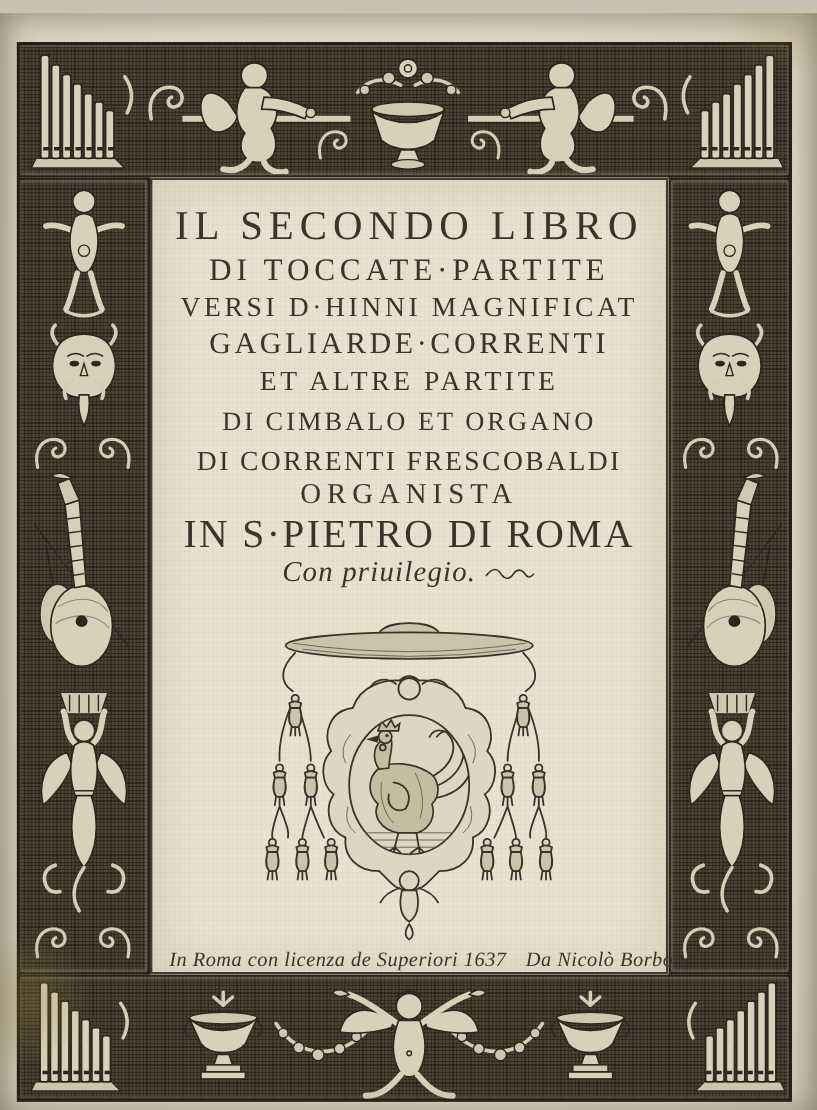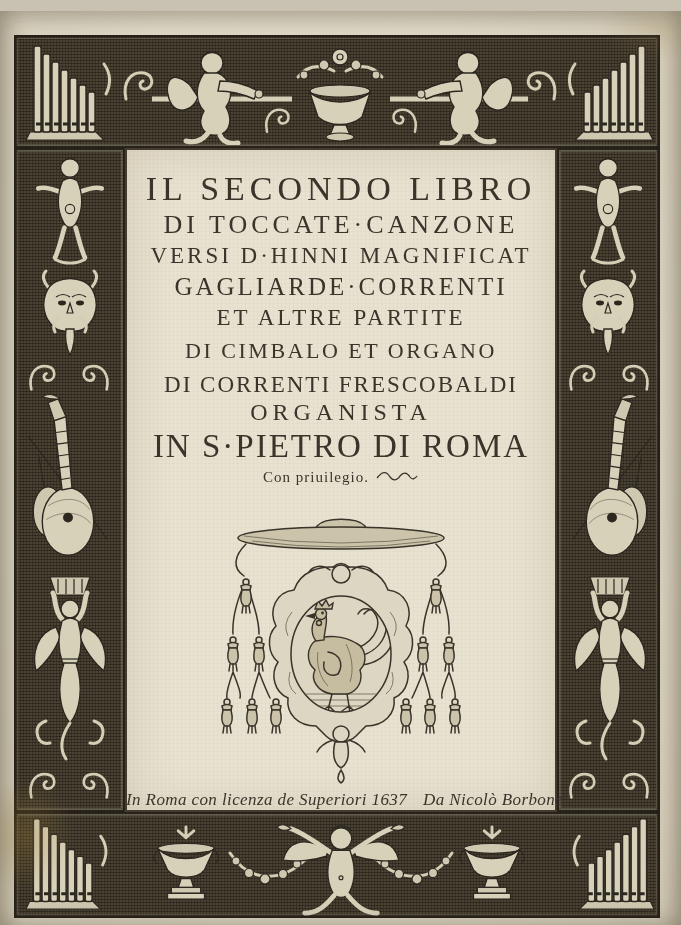--- a/index.html
+++ b/index.html
@@ -31,24 +31,24 @@
   .t1{font-size:34px;letter-spacing:5px;line-height:38px}
   .t2{font-size:26px;letter-spacing:4px;line-height:33px}
   .t3{font-size:23px;letter-spacing:3px;line-height:30px}
   .t4{font-size:25px;letter-spacing:3px;line-height:32px}
   .t5{font-size:23px;letter-spacing:3px;line-height:29px}
   .t6{font-size:30px;letter-spacing:6px;line-height:36px}
   .t7{font-size:22px;letter-spacing:2.5px;line-height:38px}
   .t8{font-size:23px;letter-spacing:2px;line-height:29px}
   .t9{font-size:24px;letter-spacing:5px;line-height:27px}
   .t10{font-size:33px;letter-spacing:2px;line-height:40px}
-  .priv-row{font-size:15px;letter-spacing:1px;line-height:22px;}
+  .priv-row{font-size:24px;font-style:italic;letter-spacing:1px;line-height:22px;}
   .flourish{vertical-align:-1px;margin-left:6px}
   .emblem{position:absolute;left:91px;top:364px;width:250px;height:272px;z-index:1}
-  .imprint{position:absolute;left:1px;top:642px;width:100%;font-style:italic;font-size:17px;
+  .imprint{position:absolute;left:16px;top:642px;width:100%;font-style:italic;font-size:17px;
     letter-spacing:.4px;white-space:nowrap;z-index:2}
   .imprint .gap{margin-left:16px}
   .stain{position:absolute;z-index:4;pointer-events:none;border-radius:50%;}
   .stain.a{left:-22px;top:766px;width:96px;height:116px;
     background:radial-gradient(closest-side, rgba(160,125,55,.30), rgba(160,125,55,0));}
   .stain.b{left:600px;top:-18px;width:110px;height:70px;
     background:radial-gradient(closest-side, rgba(150,120,60,.18), rgba(150,120,60,0));}
   
   .olt{fill:#d8d1ba;stroke:#2c2820;stroke-width:1.4}
   .olt2{fill:#cfc8b0;stroke:#2c2820;stroke-width:1.2}
@@ -301,21 +301,21 @@
     </g>
     <g>
         <use href="#puttoBottom" x="272" y="806" width="138" height="102"></use>
       </g>
   </svg>
 
   <div class="panel">
 
     <div class="titles">
       <div class="tl t1">IL SECONDO LIBRO</div>
-      <div class="tl t2">DI TOCCATE·CANZONE</div>
+      <div class="tl t2">DI TOCCATE·PARTITE</div>
       <div class="tl t3">VERSI D·HINNI MAGNIFICAT</div>
       <div class="tl t4">GAGLIARDE·CORRENTI</div>
       <div class="tl t5">ET ALTRE PARTITE</div>
       <div class="tl t7">DI CIMBALO ET ORGANO</div>
       <div class="tl t8">DI CORRENTI FRESCOBALDI</div>
       <div class="tl t9">ORGANISTA</div>
       <div class="tl t10">IN S·PIETRO DI ROMA</div>
       <div class="priv-row">
         <span>Con priuilegio.</span><svg class="flourish" width="44" height="14" viewBox="0 0 44 14">
             <path d="M2,9 C8,1 12,3 15,8 C18,12 22,12 25,7 C28,3 32,3 35,8 C37,11 40,10 42,7" fill="none" stroke="#3a342a" stroke-width="1.3"></path>

